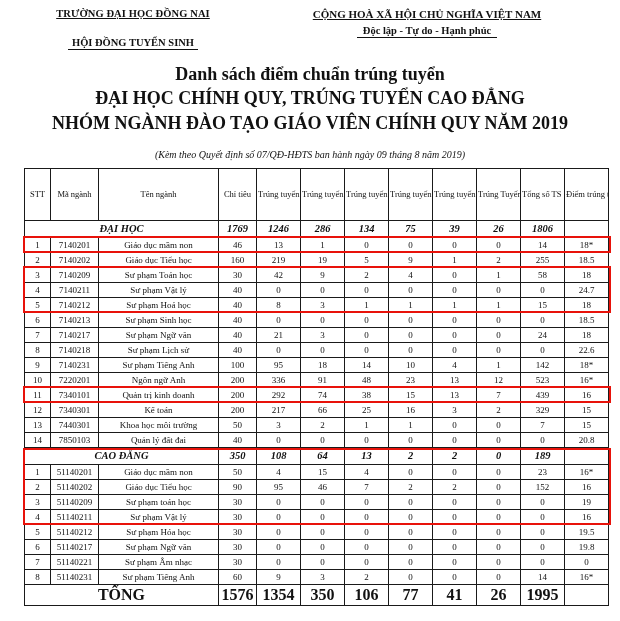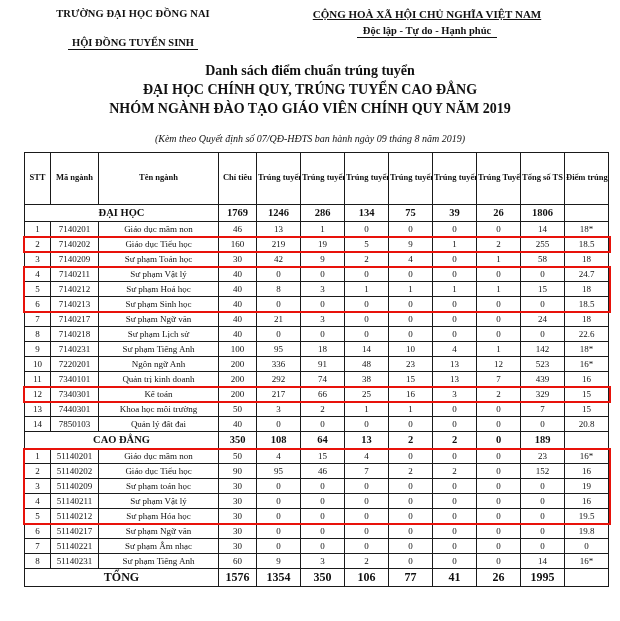--- a/index.html
+++ b/index.html
@@ -32,20 +32,21 @@
     width: 210px;
   }
   .header-right {
     text-align: center;
     width: 330px;
   }
   .h-line1 {
     font-size: 10.5px;
     font-weight: bold;
     letter-spacing: 0.1px;
+    text-decoration: underline;
   }
   .h-line2 {
     font-size: 10.5px;
     font-weight: bold;
     display: inline-block;
     border-bottom: 1.2px solid #111;
     padding: 0 4px 1px 4px;
     margin-top: 18px;
   }
   .h-right-1 {
@@ -60,21 +61,21 @@
     border-bottom: 1.2px solid #111;
     padding: 0 6px 1px 6px;
     margin-top: 3px;
   }
   .title-block {
     text-align: center;
     margin-top: 12px;
   }
   .title-block .t {
     font-weight: bold;
-    font-size: 14px;
+    font-size: 18px;
     line-height: 1.35;
   }
   .title-block .sub {
     font-size: 10px;
     font-style: italic;
     margin-top: 14px;
   }
   table.main {
     border-collapse: collapse;
     width: 100%;
@@ -85,39 +86,40 @@
     border: 1px solid #1a1a1a;
     font-size: 9px;
     padding: 1px 2px;
     text-align: center;
     height: 15px;
     box-sizing: border-box;
     overflow: hidden;
     white-space: nowrap;
   }
   table.main th {
-    font-weight: bold;
+    font-weight: normal;
     font-size: 8.5px;
     line-height: 1.12;
     padding: 2px 1px;
     height: 52px;
     vertical-align: middle;
   }
   td.name {
     text-align: left;
     padding-left: 4px;
   }
   tr.section td {
     font-weight: bold;
     font-size: 10.5px;
     height: 17px;
+    font-style: italic;
   }
   tr.total td {
     font-weight: bold;
-    font-size: 12px;
+    font-size: 16px;
     height: 17px;
   }
   .col-stt   { width: 26px; }
   .col-ma    { width: 48px; }
   .col-ten   { width: 120px; }
   .col-ct    { width: 38px; }
   .col-nv    { width: 44px; }
   .col-tong  { width: 44px; }
   .col-diem  { width: 44px; }
 

